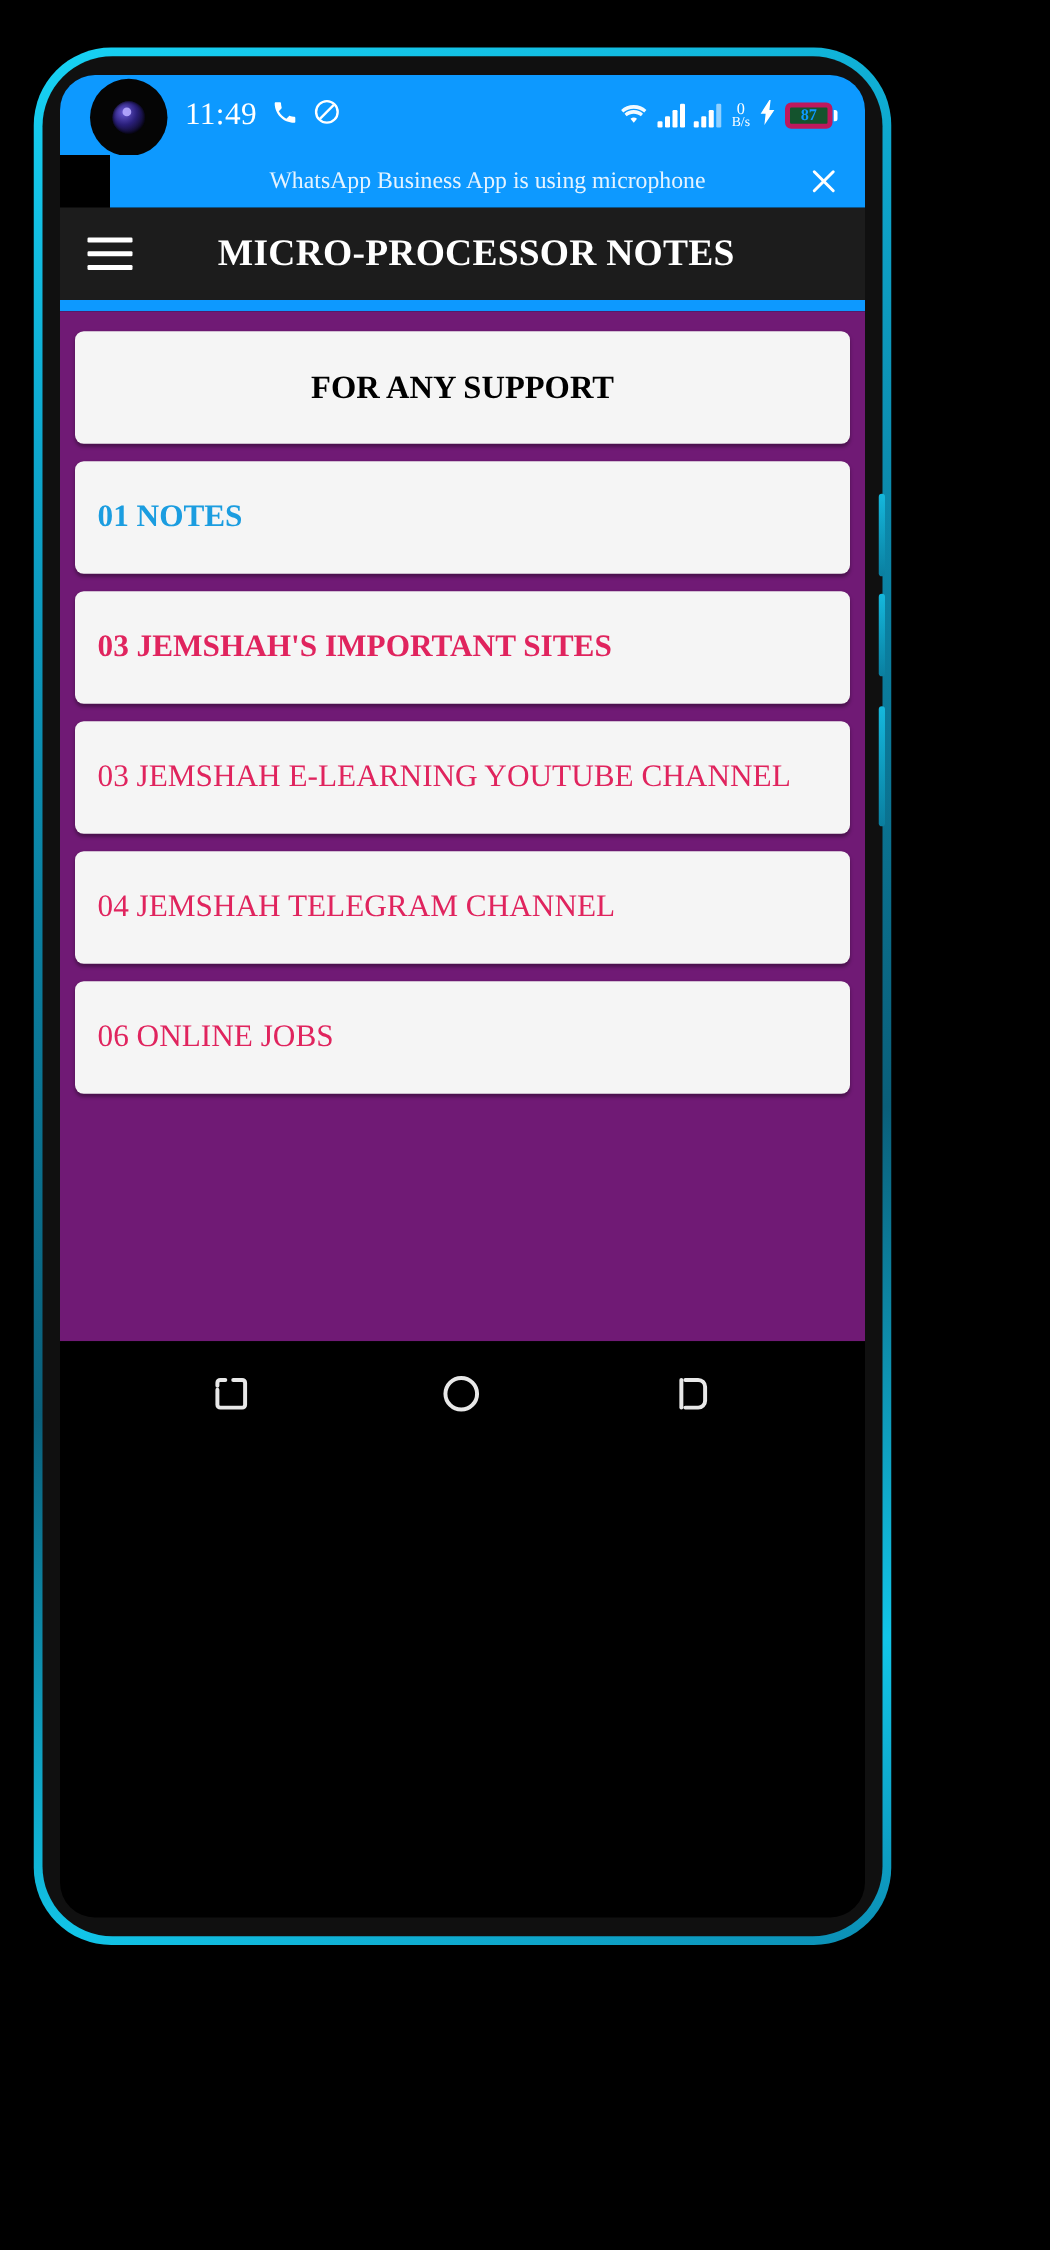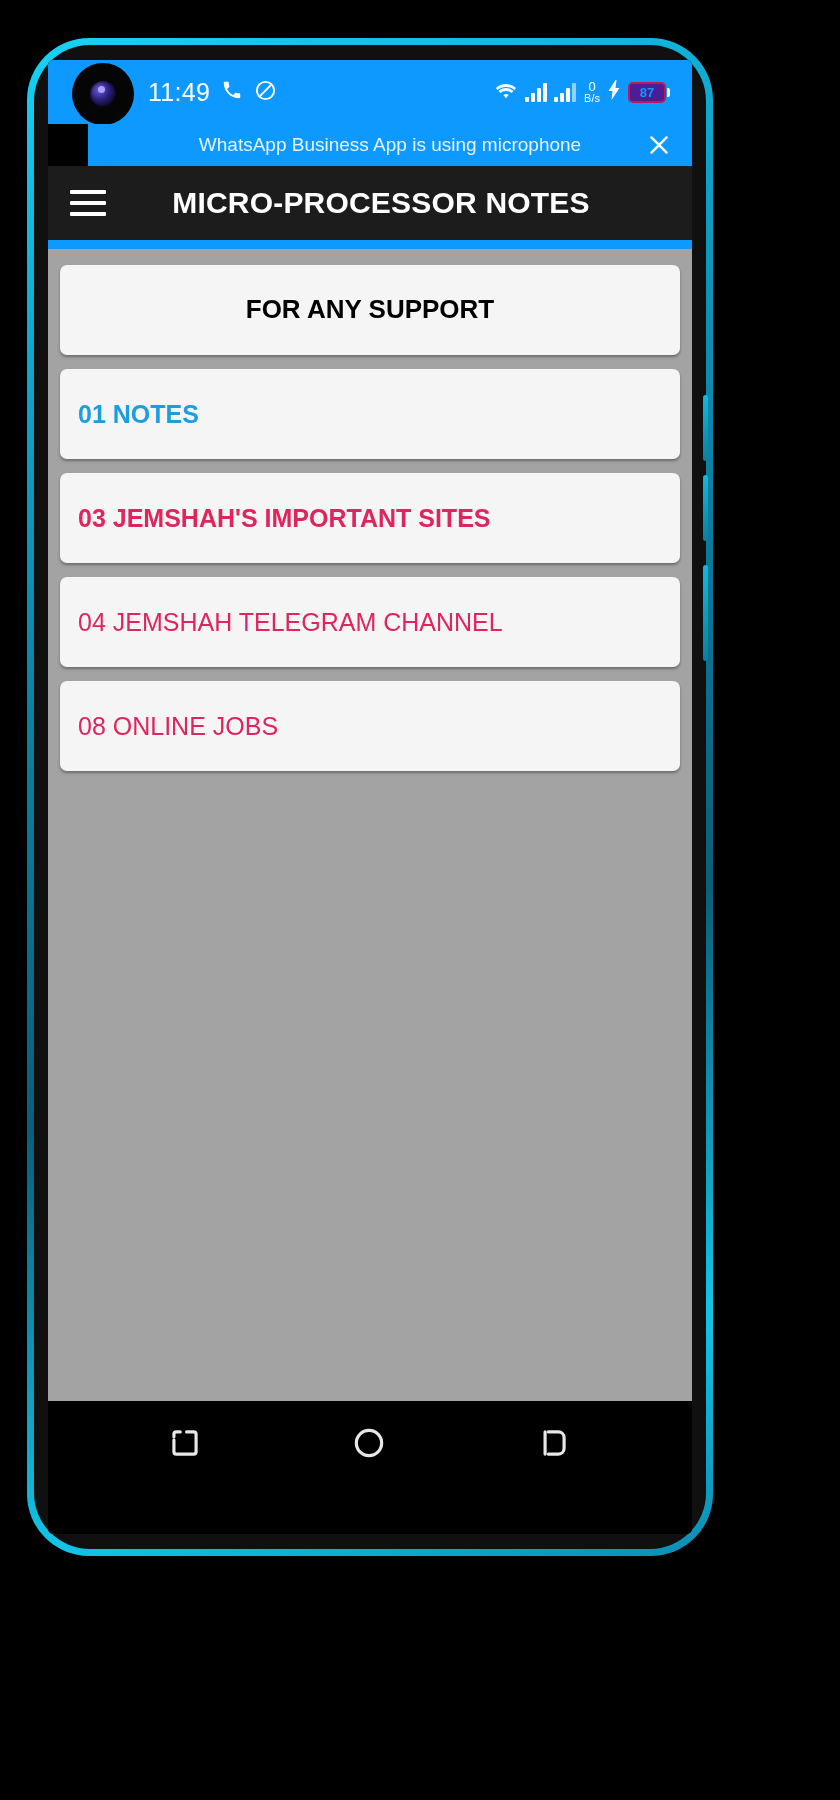--- a/index.html
+++ b/index.html
@@ -21,24 +21,25 @@
   }
   #phone-inner-bezel {
     width: 100%; height: 100%;
     border-radius: 56px;
     background: #101010;
     padding: 15px 14px 15px 14px;
     position: relative;
   }
   #phone-screen {
     width: 100%; height: 100%;
-    border-radius: 5px;
+    border-radius: 28px;
     background: #000;
     overflow: hidden;
     position: relative;
+    font-family: Liberation Serif, serif;
   }
 
   
   #earpiece {
     position: absolute; top: 26px; left: 50%;
     transform: translateX(-50%);
     width: 112px; height: 8px; border-radius: 4px;
     background: repeating-linear-gradient(90deg,#2a2a2a 0 3px,#161616 3px 6px);
   }
   #sensor-dot {
@@ -99,23 +100,23 @@
   .bars i:nth-child(4) { height: 19px; }
   .bars.dim i:nth-child(4) { background: rgba(255,255,255,.55); }
   #data-rate {
     display: flex; flex-direction: column; align-items: center;
     line-height: 1; font-size: 11px; color: #fff; margin: 0 1px;
   }
   #data-rate .num { font-size: 13px; }
   #data-rate .unit { font-size: 11px; }
   #battery-wrap { display: flex; align-items: center; gap: 1px; }
   #battery-shell {
-    width: 38px; height: 21px; border: 2px solid #be185d; border-radius: 5px;
+    width: 38px; height: 21px; border: 4px solid #be185d; border-radius: 5px;
     display: flex; align-items: center; justify-content: center;
-    font-size: 13px; font-weight: 700; color: #0d99ff; background: #4c1d95;
+    font-size: 13px; font-weight: 700; color: #0d99ff; background: #14532d;
   }
   #battery-tip { width: 3px; height: 9px; background: #fff; border-radius: 0 2px 2px 0; }
 
   
   #notif-bar {
     background: #0d99ff;
     height: 42px;
     display: flex; align-items: center; justify-content: center;
     position: relative;
     margin-left: 40px;
@@ -137,22 +138,22 @@
   #hamburger span { display: block; height: 4px; background: #fff; border-radius: 1px; }
   #app-title {
     flex: 1; text-align: center;
     color: #fff; font-size: 30px; font-weight: 700;
     letter-spacing: .2px; margin-right: 36px;
   }
   #accent-strip { height: 9px; background: #0d99ff; }
 
   
   #content {
-    background: #a3a3a3;
-    height: 1152px;
+    background: #701a75;
+    height: 824px;
     padding: 16px 12px 0 12px;
     overflow: hidden;
   }
   .card {
     background: #f5f5f5;
     border-radius: 7px;
     margin-bottom: 14px;
     padding: 22px 18px;
     min-height: 90px;
     display: flex; align-items: center;
@@ -276,27 +277,30 @@
         </div>
 
         <div class="card">
           <span class="label blue bold">01 NOTES</span>
         </div>
 
         <div class="card">
           <span class="label pink bold">03 JEMSHAH'S IMPORTANT SITES</span>
         </div>
 
+        <div class="card">
+          <span class="label pink">03 JEMSHAH E-LEARNING YOUTUBE CHANNEL</span>
+        </div>
 
         <div class="card">
           <span class="label pink">04 JEMSHAH TELEGRAM CHANNEL</span>
         </div>
 
         <div class="card">
-          <span class="label pink">08 ONLINE JOBS</span>
+          <span class="label pink">06 ONLINE JOBS</span>
         </div>
 
 
 
       </div>
 
       <div id="nav-host">
         <div id="nav-bar">
           <div class="nav-btn">
             <svg width="38" height="38" viewBox="0 0 24 24" fill="none" stroke="#e8e8e8" stroke-width="2" stroke-linecap="round">

